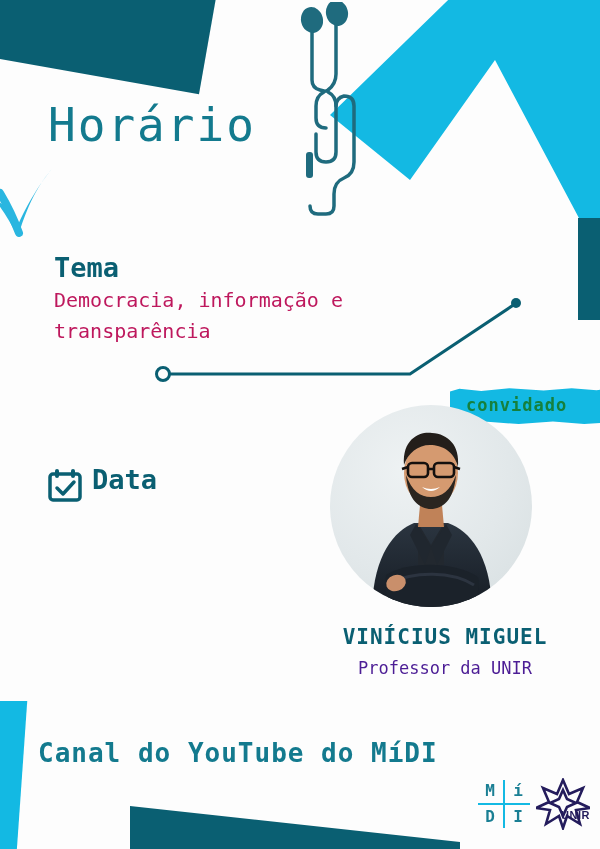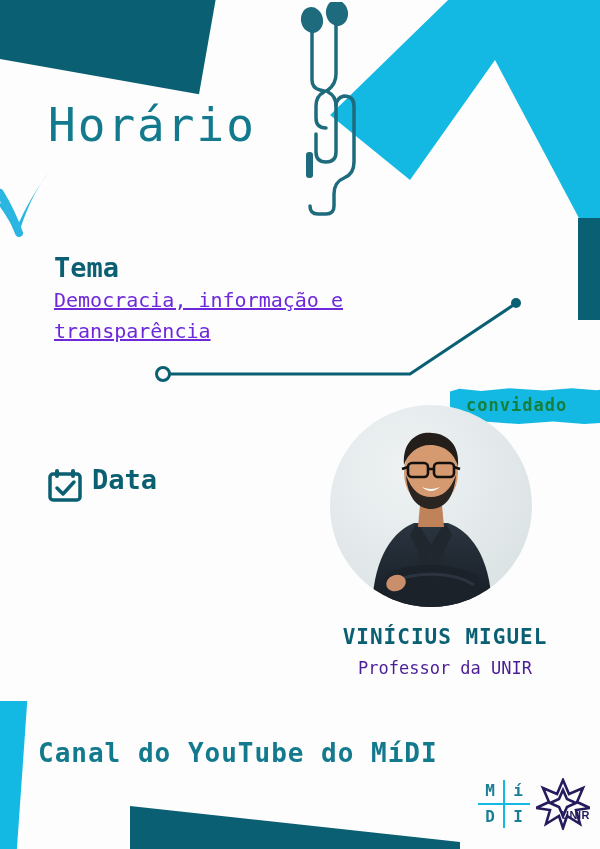--- a/index.html
+++ b/index.html
@@ -74,22 +74,21 @@
     color: #0a5f72;
     letter-spacing: 0px;
     margin-top: 12px;
   }
   .tema-body {
     position: absolute;
     left: 54px; top: 285px;
     width: 420px;
     font-size: 20px;
     line-height: 31px;
-    color: #6d28d9;
-    text-decoration: underline;
+    color: #be185d;
   }
 
   
   .connector { left: 152px; top: 290px; width: 380px; height: 100px; }
 
   
   .badge {
     position: absolute;
     left: 450px; top: 388px;
     width: 156px; height: 36px;

